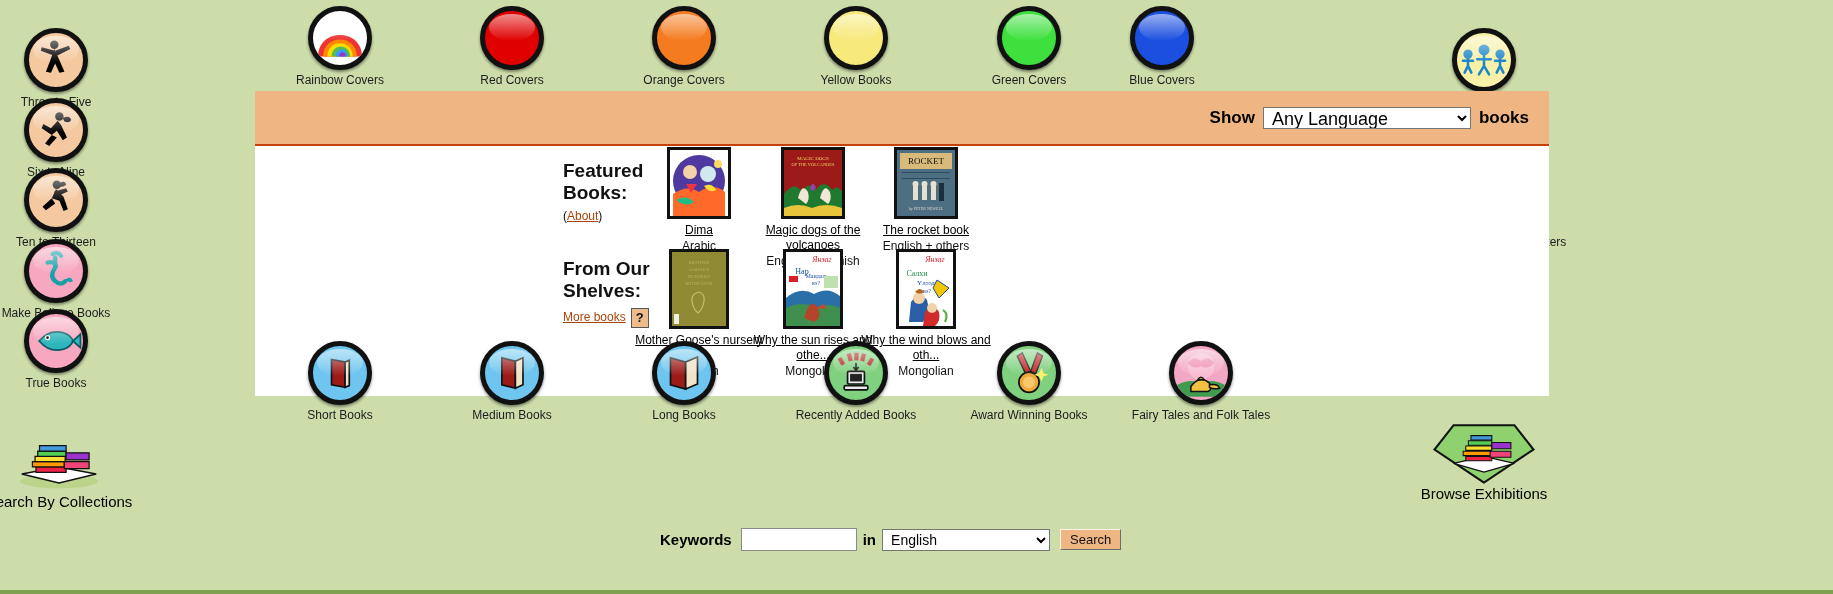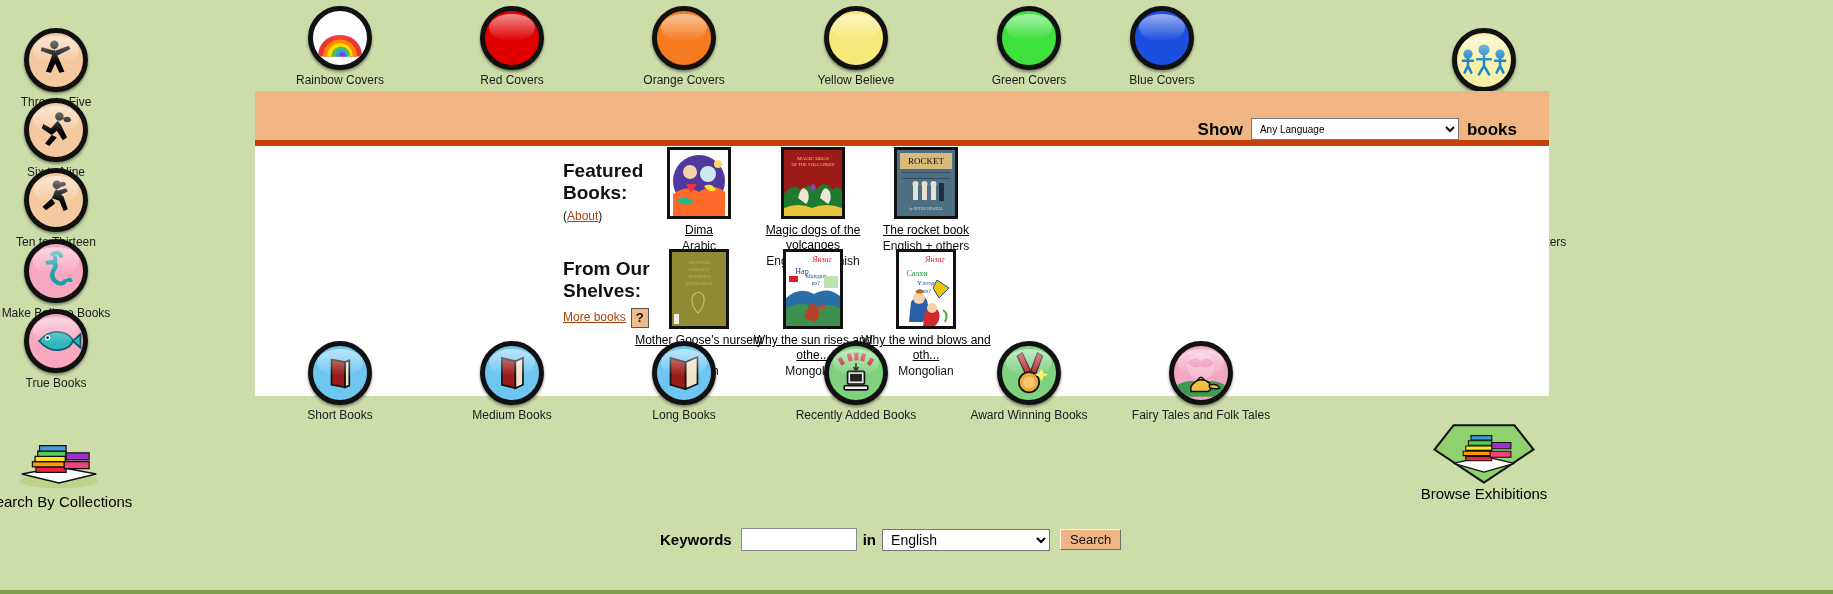--- a/index.html
+++ b/index.html
@@ -48,29 +48,29 @@
   
   #panel {
     position: absolute;
     left: 255px; top: 91px; width: 1294px; height: 305px;
     background: #ffffff;
     box-sizing: border-box;
   }
   #panel-header {
     height: 55px;
     background: #efb683;
-    border-bottom: 6px solid #c2410c;
-    display: flex; align-items: flex-end; justify-content: flex-end;
-    padding-right: 32px;
+    border-bottom: 2px solid #c2410c;
+    display: flex; align-items: center; justify-content: flex-end;
+    padding-right: 20px;
     box-sizing: border-box;
   }
   #panel-header .lbl { font-weight: bold; font-size: 17px; }
   #lang-select {
     font-family: "Liberation Sans", sans-serif;
-    font-size: 10px;
+    font-size: 18px;
     margin: 0 8px;
     width: 208px;
     height: 22px;
     border: 1px solid #767676;
     background: #fff;
     padding-left: 4px;
   }
 
   #panel-body { position: relative; height: 244px; }
 
@@ -198,21 +198,21 @@
     <div class="disc" style="background:#f47b20;">
         <span class="gloss"></span>
       </div>
     <span class="cap">Orange Covers</span>
   </div>
 
   <div class="nav-item" style="left:856px; top:6px;">
     <div class="disc" style="background:#f7e97a;">
         <span class="gloss"></span>
       </div>
-    <span class="cap">Yellow Believe</span>
+    <span class="cap">Yellow Books</span>
   </div>
 
   <div class="nav-item" style="left:1029px; top:6px;">
     <div class="disc" style="background:#3de03d;">
         <span class="gloss"></span>
       </div>
     <span class="cap">Green Covers</span>
   </div>
 
   <div class="nav-item" style="left:1162px; top:6px;">

